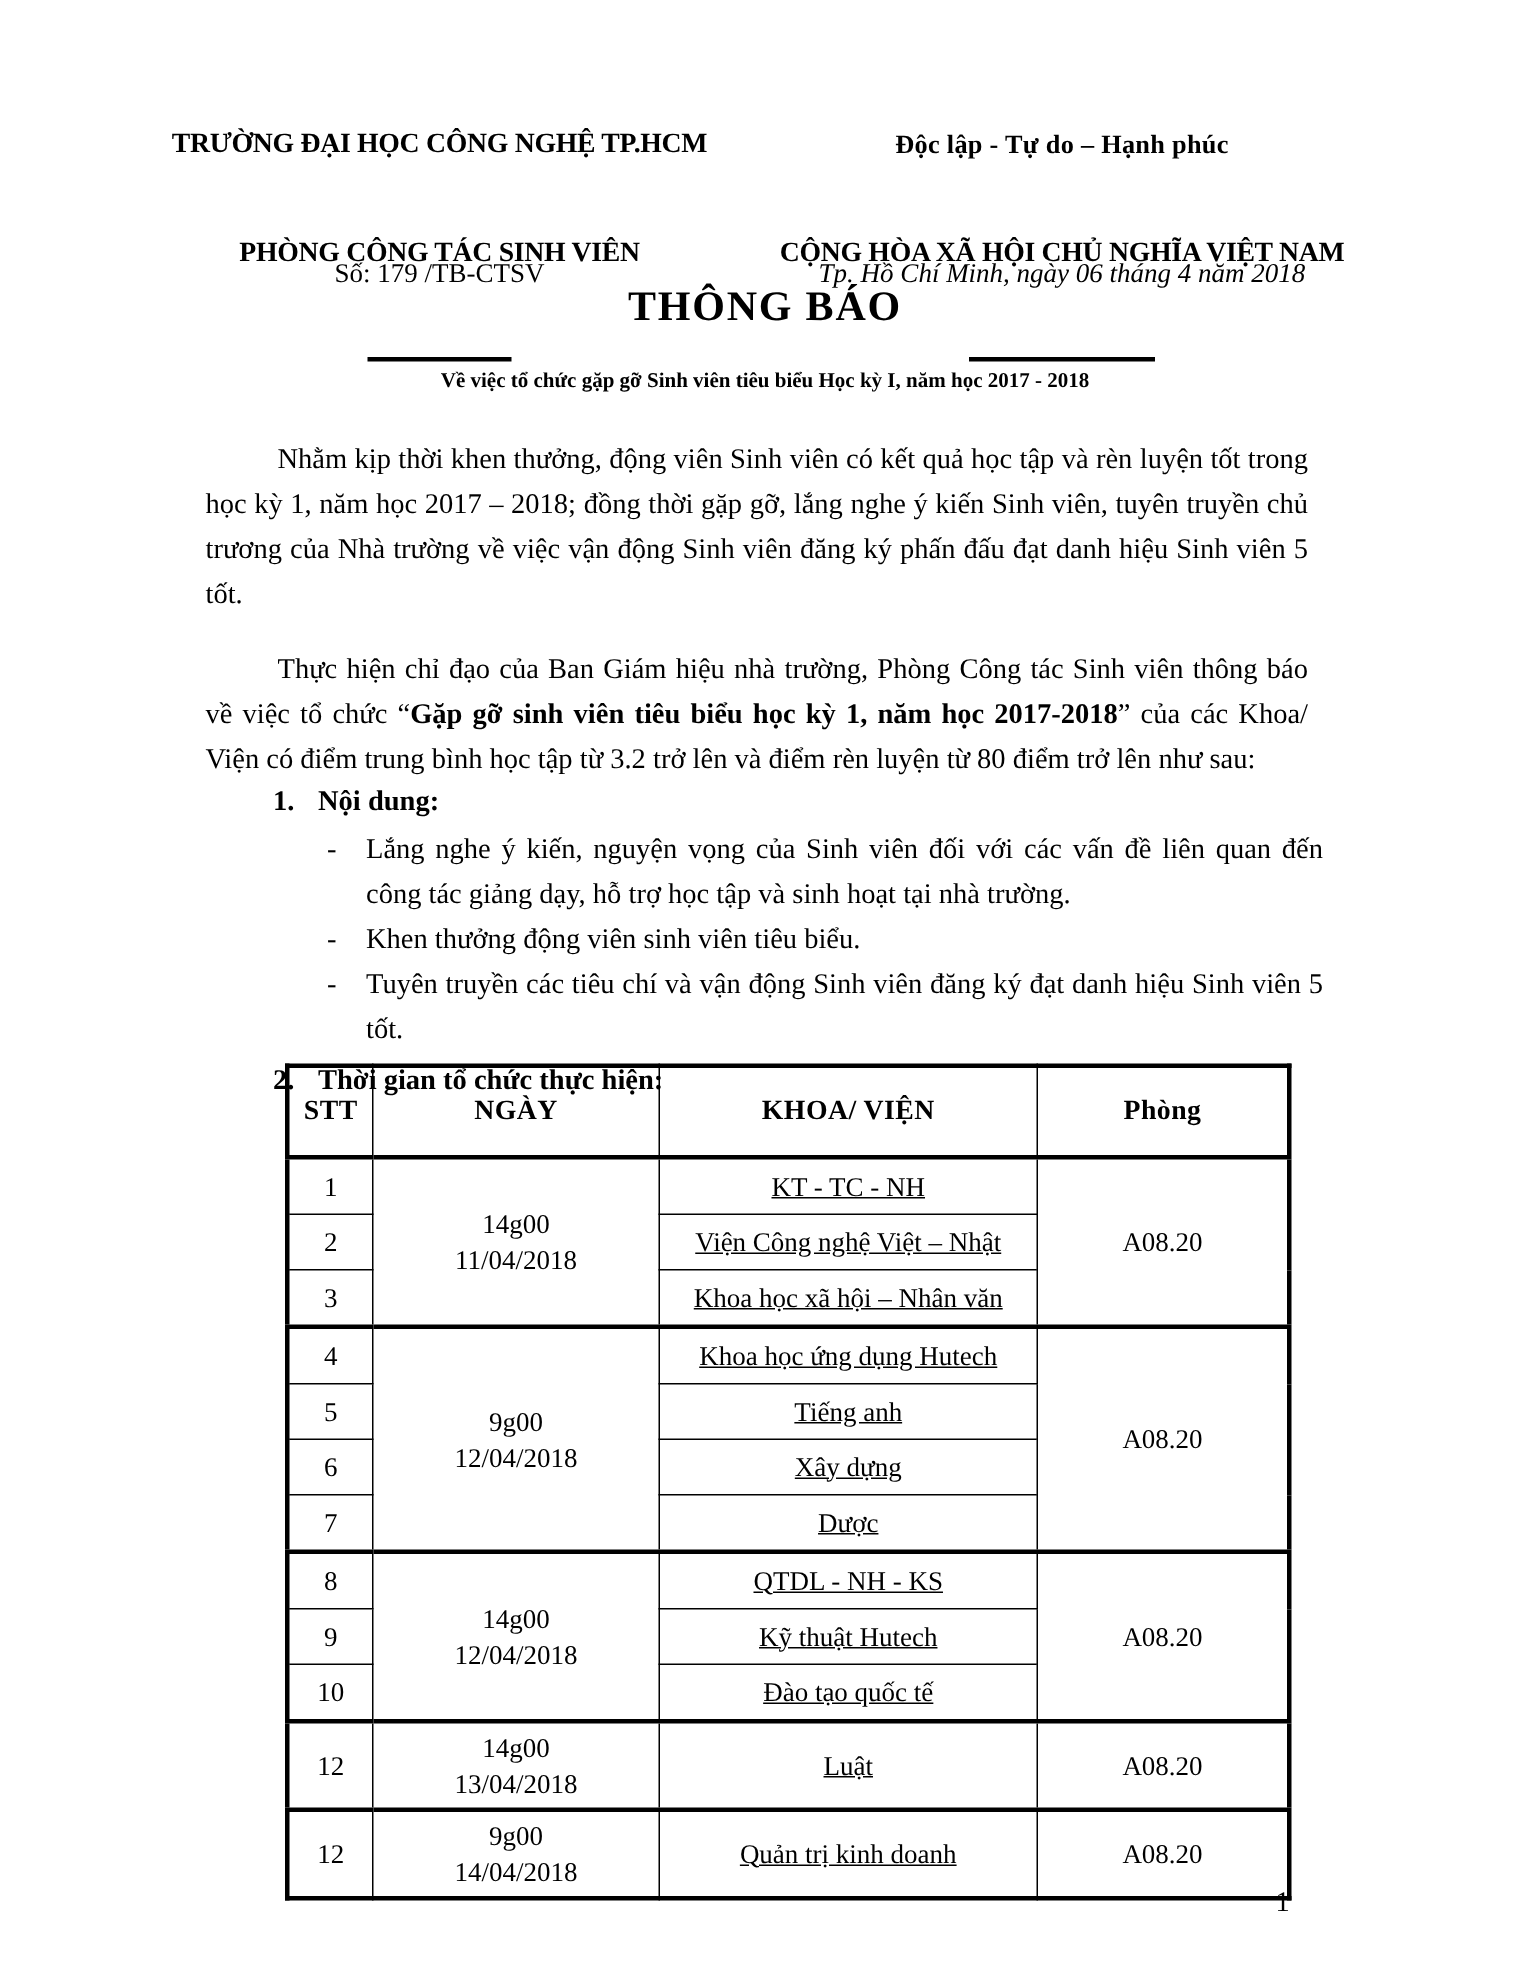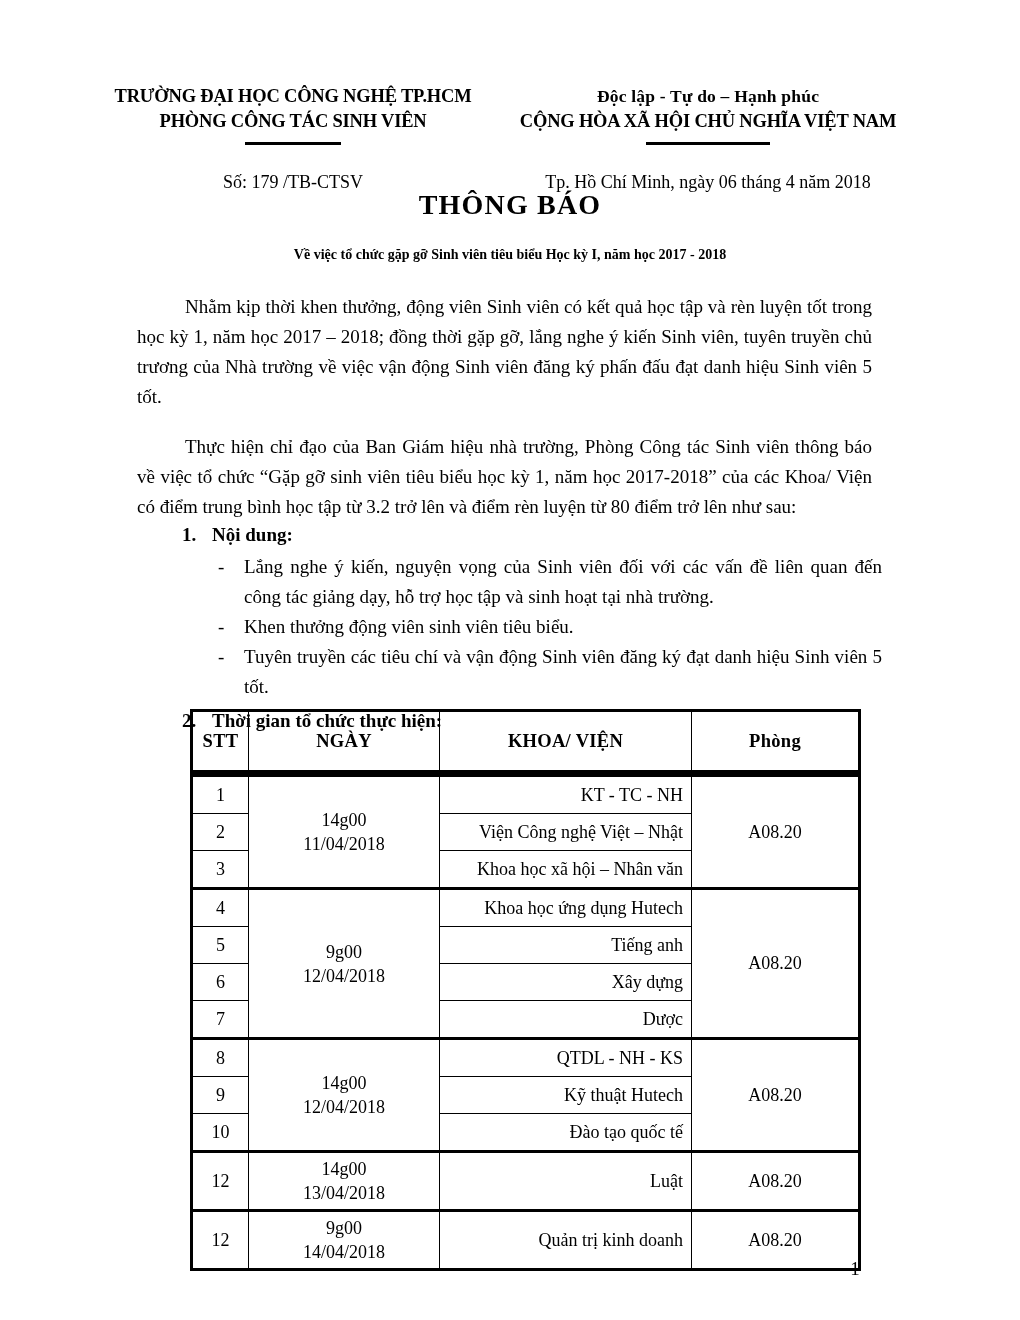--- a/index.html
+++ b/index.html
@@ -32,20 +32,21 @@
     left: 95px;
     width: 830px;
     display: flex;
     flex-direction: row;
     align-items: flex-start;
   }
   .lh-block {
     display: flex;
     flex-direction: column;
     align-items: center;
+    gap: 48px;
   }
   .lh-left  { width: 396px; }
   .lh-right { width: 434px; }
 
   .lh-line {
     font-size: 18.5px;
     font-weight: bold;
     line-height: 25px;
     letter-spacing: -0.2px;
     white-space: nowrap;
@@ -71,20 +72,21 @@
     flex-direction: row;
   }
   .meta-left  { width: 396px; text-align: center; }
   .meta-right { width: 434px; text-align: center; }
   .meta-left .txt {
     font-size: 18px;
     white-space: nowrap;
   }
   .meta-right .txt {
     font-size: 18px;
+    font-style: italic;
     white-space: nowrap;
   }
 
   
   .title-block {
     position: absolute;
     top: 188px;
     left: 0;
     width: 1020px;
     text-align: center;
@@ -111,21 +113,21 @@
   }
   p.para {
     margin: 0 0 2px 0;
     font-size: 19px;
     line-height: 30px;
     text-align: justify;
     text-indent: 48px;
     text-justify: inter-word;
   }
   p.para.second { margin-top: 20px; }
-  .para b { font-weight: normal; }
+  .para b { font-weight: bold; }
 
   
   .sections {
     position: absolute;
     top: 520px;
     left: 182px;
     width: 700px;
   }
   .sec-heading {
     font-size: 19px;
@@ -179,27 +181,27 @@
   }
   .sched-table thead th {
     font-weight: bold;
     text-align: center;
     height: 58px;
     font-size: 18.5px;
     letter-spacing: 0.3px;
   }
   .cell-stt  { text-align: center; height: 36px; }
   .cell-day  { text-align: center; line-height: 24px; }
-  .cell-fac  { text-align: right; }
+  .cell-fac  { text-align: center; text-decoration: underline; }
   .cell-room { text-align: center; }
 
   
   .sched-table { border: 3px solid #000; }
   tr.grp-start > td, tr.grp-start > th { border-top: 3px solid #000; }
-  .sched-table thead th { border-bottom: 7px solid #000000; border-top: none; margin-top: 36px; }
+  .sched-table thead th { border-bottom: 3px solid #000000; border-top: none; margin-top: 36px; }
 
   
   .page-number {
     position: absolute;
     top: 1258px;
     left: 0;
     width: 1020px;
     text-align: center;
     font-size: 19px;
   }

